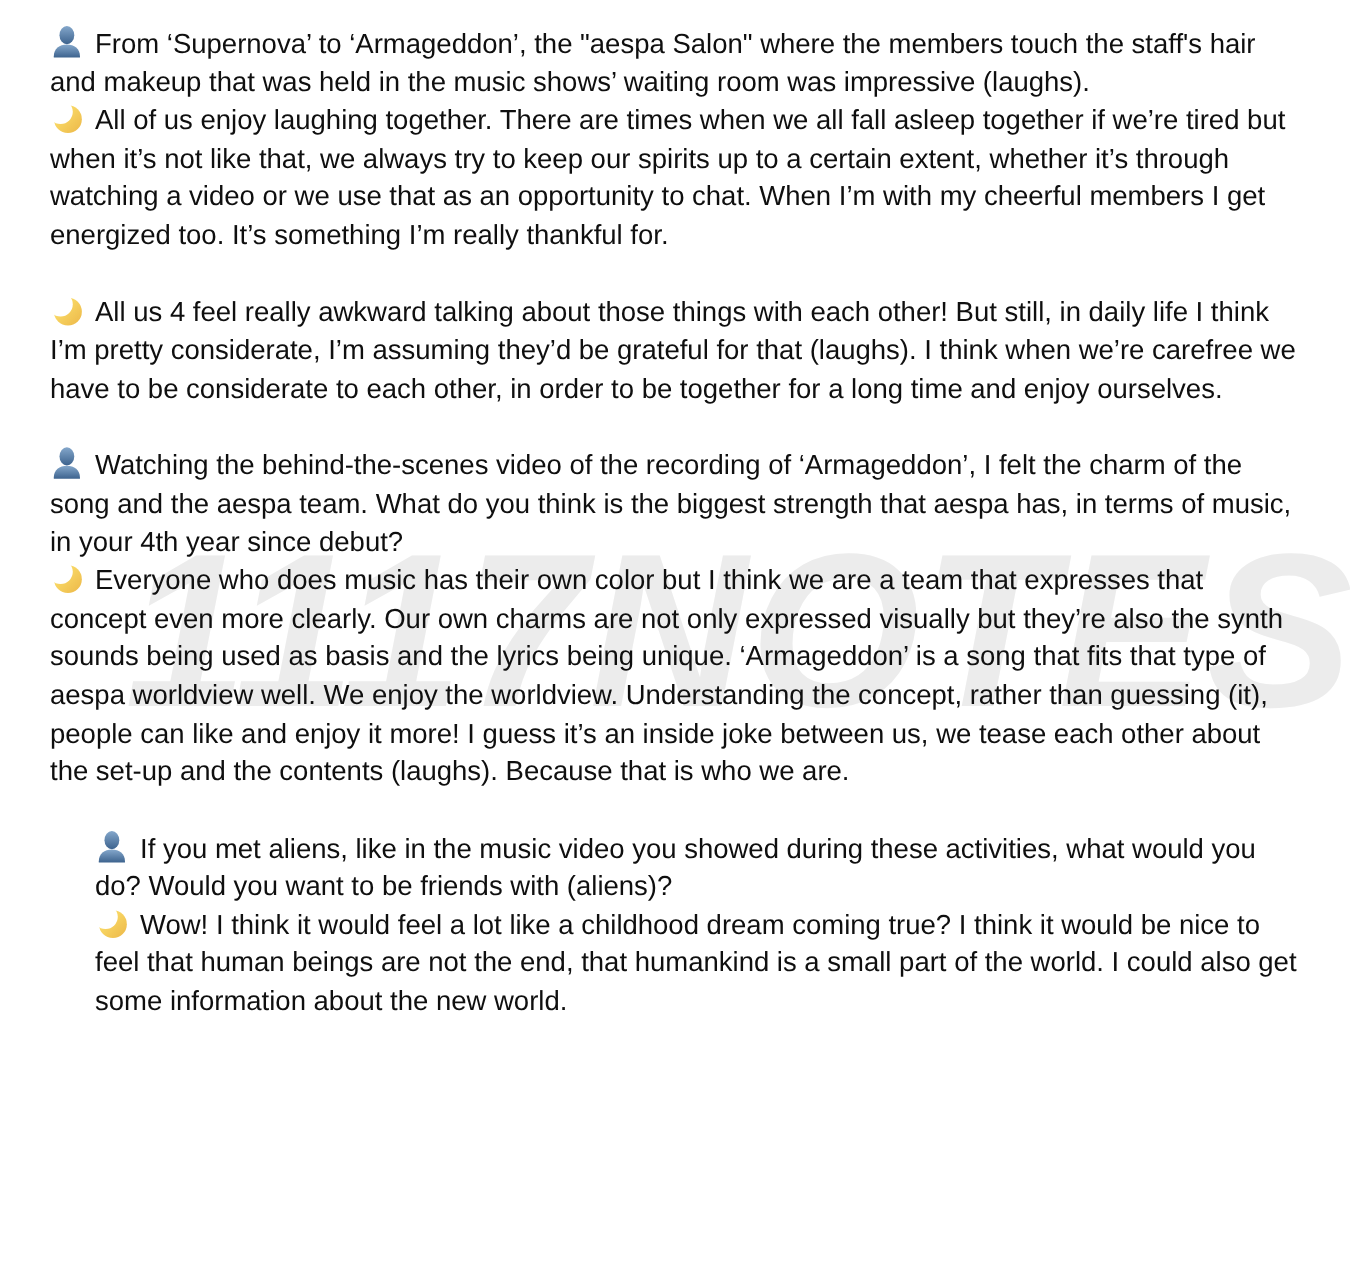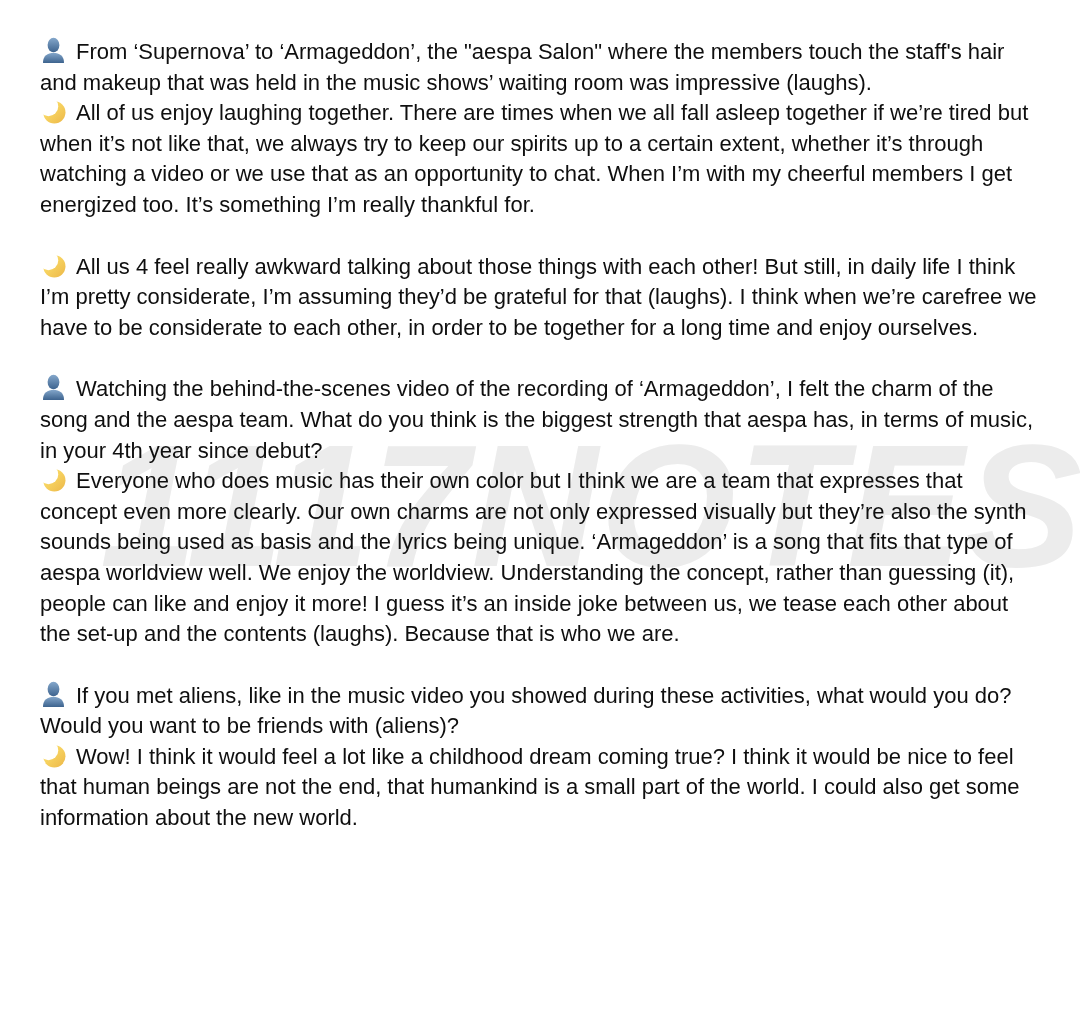--- a/index.html
+++ b/index.html
@@ -22,27 +22,27 @@
     line-height: 1;
     color: var(--watermark, #ececec);
     white-space: nowrap;
     z-index: 0;
     user-select: none;
     font-style: italic;
   }
   .content {
     position: relative;
     z-index: 1;
-    padding: 37px 38px 0 40px;
+    padding: 20px 38px 0 40px;
     width: 1002px;
     font-size: 22px;
     line-height: 30.6px;
   }
   .qa-block { margin: 0 0 31px 0; }
-  .qa-block:last-child { margin-bottom: 0; }
+  .qa-block:last-child { margin-bottom: 0; margin-left: 36px; }
   .para { margin: 0; }
   .icon {
     display: inline-block;
     width: 27px;
     height: 27px;
     vertical-align: -5px;
     margin-right: 9px;
   }
   .icon svg { display: block; width: 100%; height: 100%; }
   .svg-defs { position: absolute; width: 0; height: 0; overflow: hidden; }

